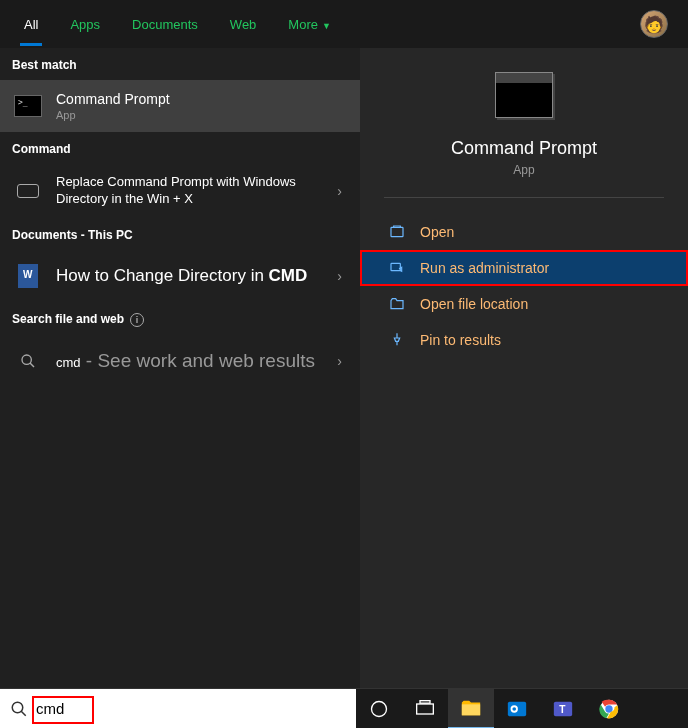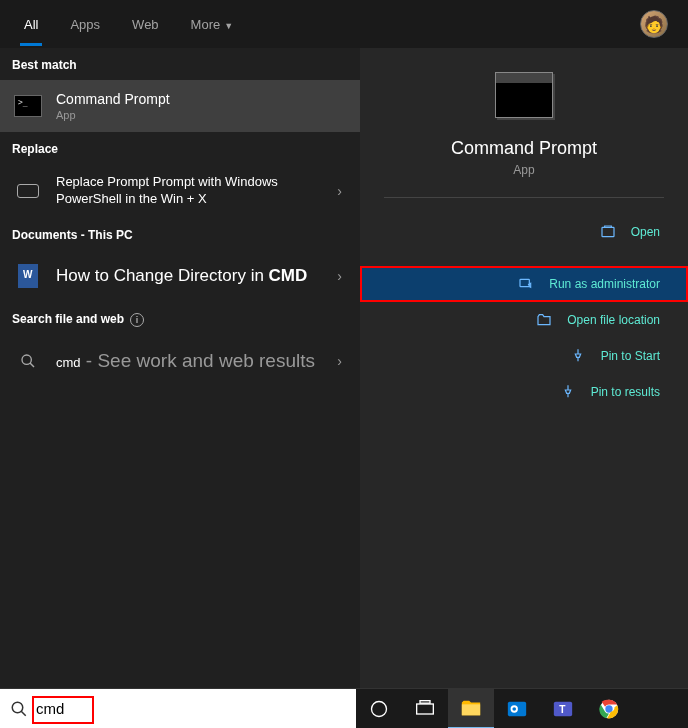--- a/index.html
+++ b/index.html
@@ -3,21 +3,21 @@
   <meta charset="utf-8">
   <style>
     * { margin: 0; padding: 0; box-sizing: border-box; font-family: 'Segoe UI', sans-serif; }
     body { width: 688px; height: 728px; background: #1f1f1f; overflow: hidden; position: relative; }
     
     .container { display: flex; flex-direction: column; height: 100%; }
     .main-area { display: flex; flex: 1; overflow: hidden; }
     
     
     .tabs { display: flex; align-items: center; height: 48px; padding: 16px 8px; background: #1a1a1a; }
-    .tab { color: #a3a3a3; padding: 14px 16px; font-size: 13px; cursor: pointer; position: relative; }
+    .tab { color: #22c55e; padding: 14px 16px; font-size: 13px; cursor: pointer; position: relative; }
     .tab.active { color: #fff; }
     .tab.active::after { content: ''; position: absolute; bottom: 0; left: 12px; right: 12px; height: 3px; background: #0078d4; }
     .more-chev { margin-left: 4px; font-size: 9px; }
     .avatar { width: 28px; height: 28px; border-radius: 50%; background: linear-gradient(135deg, #d4a574, #8b6f47); margin-left: auto; margin-right: 12px; border: 1px solid #666; display:flex;align-items:center;justify-content:center;font-size:16px; }
     
     
     .left-panel { width: 360px; background: #202020; color: #fff; display: flex; flex-direction: column; overflow: hidden; }
     .section-header { font-size: 12px; font-weight: 600; color: #fff; padding: 10px 12px 8px; }
     
     .result-item { display: flex; align-items: center; padding: 10px 12px; cursor: pointer; position: relative; }
@@ -43,22 +43,22 @@
     
     
     .right-panel { flex: 1; background: #272727; display: flex; flex-direction: column; padding-top: 24px; }
     .preview-icon-wrap { display: flex; justify-content: center; margin-bottom: 20px; }
     .preview-icon { width: 58px; height: 46px; background: #000; border: 1px solid #888; box-shadow: 2px 2px 0 #444; position: relative; }
     .preview-icon::before { content: ''; position: absolute; top: 0; left: 0; right: 0; height: 10px; background: #444; }
     .preview-title { text-align: center; color: #fff; font-size: 18px; font-weight: 400; }
     .preview-sub { text-align: center; color: #999; font-size: 12px; margin-top: 4px; margin-bottom: 20px; }
     .divider { height: 1px; background: #444; margin: 0 24px 16px; }
     
-    .action-item { display: flex; align-items: center; padding: 10px 28px; color: #5eead4; font-size: 12px; cursor: pointer; justify-content: flex-end; }
-    .action-item.highlighted { background: #0c3f6e; outline: 2px solid #ff0000; outline-offset: -2px; margin-top: 16px; }
+    .action-item { display: flex; align-items: center; padding: 10px 28px; color: #fdba74; font-size: 14px; cursor: pointer; }
+    .action-item.highlighted { background: #0c3f6e; outline: 2px solid #ff0000; outline-offset: -2px; }
     .action-icon { width: 18px; margin-right: 14px; color: #6cb8ff; display: flex; align-items: center; justify-content: center; }
     
     
     .taskbar { height: 40px; background: #1a1a1a; display: flex; align-items: center; border-top: 1px solid #333; }
     .search-box { width: 356px; height: 40px; background: #fff; display: flex; align-items: center; padding: 0 10px; }
     .search-box svg { color: #333; }
     .search-input-wrap { flex: 1; margin-left: 8px; position: relative; }
     .search-input-wrap input { border: none; outline: none; font-size: 15px; width: 100%; background: transparent; }
     .red-box { position: absolute; border: 2px solid #ff0000; left: -4px; top: -4px; height: 28px; width: 62px; pointer-events: none; }
     
@@ -66,45 +66,46 @@
     .taskbar-btn { width: 46px; height: 40px; display: flex; align-items: center; justify-content: center; cursor: pointer; }
     .taskbar-btn.active { background: #333; border-bottom: 2px solid #76b9ed; }
   </style>
 </head>
 <body>
 
 <div class="container">
   <div class="tabs">
     <div class="tab active">All</div>
     <div class="tab">Apps</div>
+    <div class="tab">Documents</div>
     <div class="tab">Web</div>
     <div class="tab"><span>More</span><span class="more-chev">▼</span></div>
     <div class="avatar">🧑</div>
   </div>
 
   <div class="main-area">
     <div class="left-panel">
       <div class="section-header">Best match</div>
       <div class="result-item selected">
         <div class="result-icon">
             <div class="cmd-icon"></div>
           </div>
         <div class="result-text">
           <div class="result-title">Command Prompt</div>
           <div class="result-sub">App</div>
         </div>
       </div>
 
-      <div class="section-header">Replace</div>
+      <div class="section-header">Command</div>
       <div class="result-item">
         <div class="result-icon">
             <div class="toggle-icon"></div>
           </div>
         <div class="result-text">
-            <div class="result-title" style="font-size:13px;line-height:1.3">Replace Prompt Prompt with Windows PowerShell in the Win + X</div>
+            <div class="result-title" style="font-size:13px;line-height:1.3">Replace Command Prompt with Windows Directory in the Win + X</div>
           </div>
         <div class="chevron">›</div>
       </div>
 
       <div class="section-header">Documents - This PC</div>
       <div class="result-item">
         <div class="result-icon">
             <div class="doc-icon"></div>
           </div>
         <div class="result-text">
@@ -154,28 +155,20 @@
           </div>
         <span>Run as administrator</span>
       </div>
       <div class="action-item">
         <div class="action-icon">
             <svg width="16" height="16" viewBox="0 0 24 24" fill="none" stroke="currentColor" stroke-width="1.8">
               <path d="M3 7l2-3h5l2 3h9v12H3z"></path>
             </svg>
           </div>
         <span>Open file location</span>
-      </div>
-      <div class="action-item">
-        <div class="action-icon">
-            <svg width="16" height="16" viewBox="0 0 24 24" fill="none" stroke="currentColor" stroke-width="1.8">
-              <path d="M12 2v7M8 9h8l-2 5H10zM12 14v6"></path>
-            </svg>
-          </div>
-        <span>Pin to Start</span>
       </div>
       <div class="action-item">
         <div class="action-icon">
             <svg width="16" height="16" viewBox="0 0 24 24" fill="none" stroke="currentColor" stroke-width="1.8">
               <path d="M12 2v7M8 9h8l-2 5H10zM12 14v6"></path>
             </svg>
           </div>
         <span>Pin to results</span>
       </div>
     </div>

